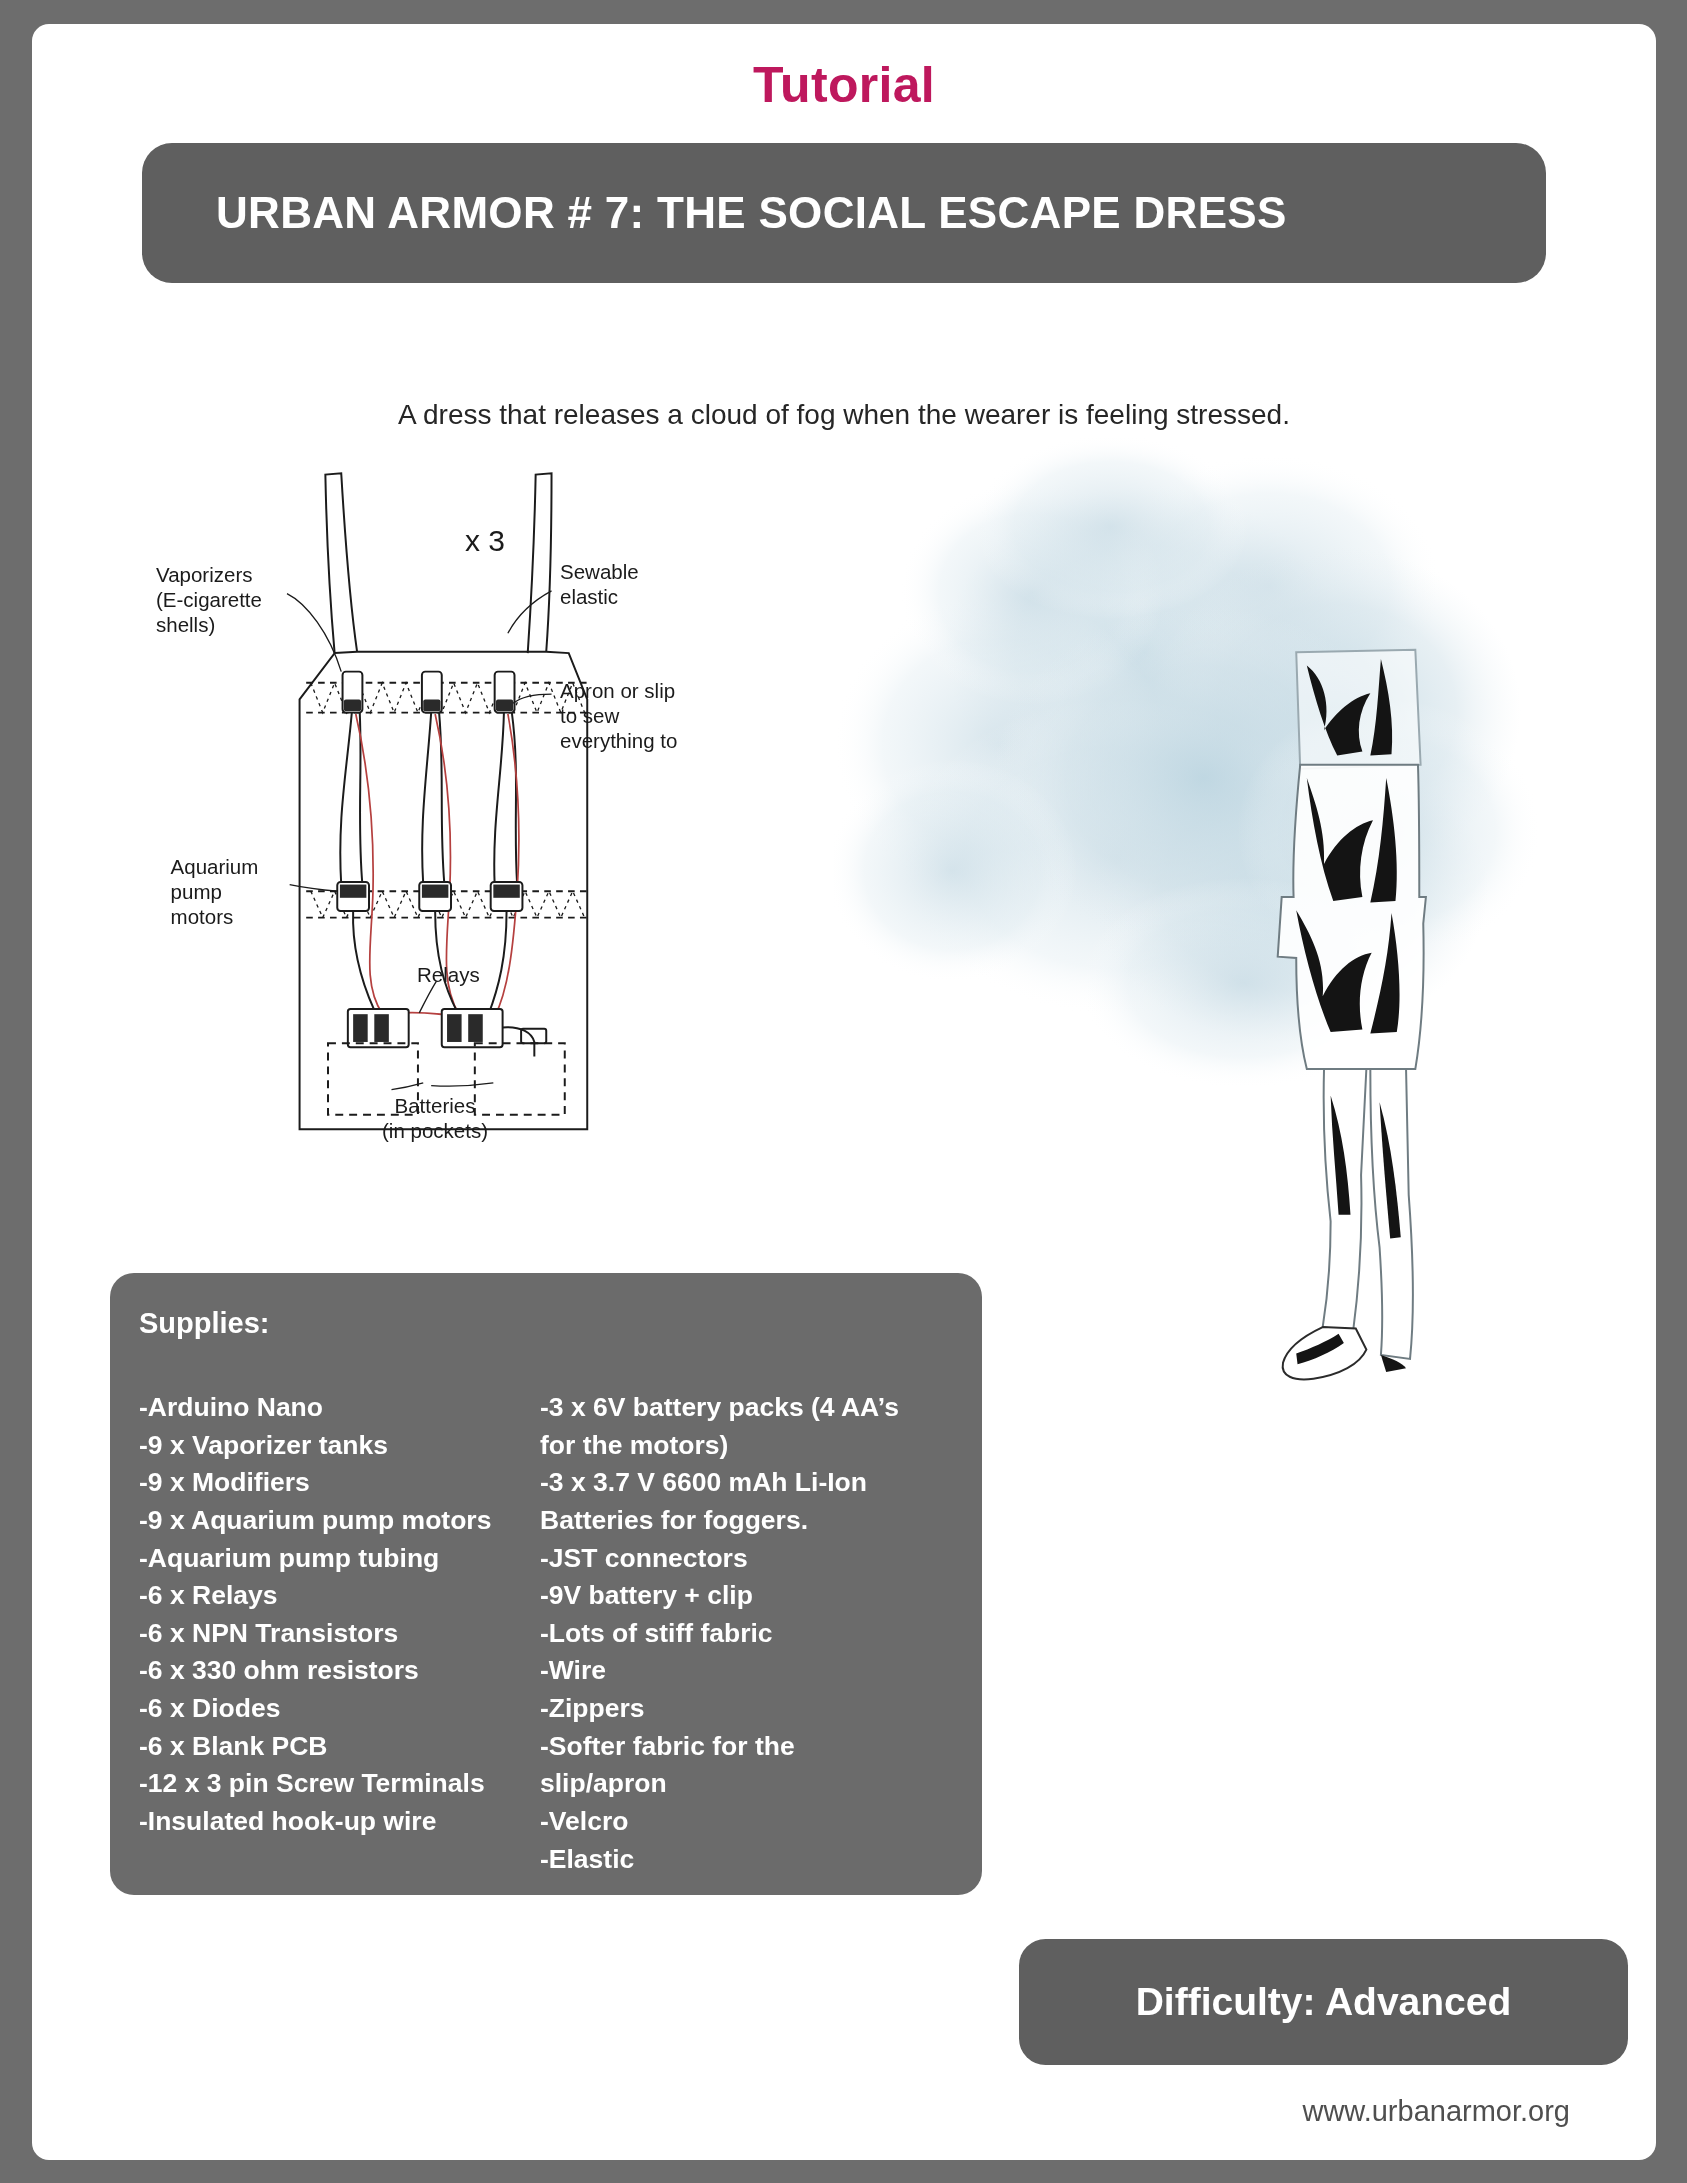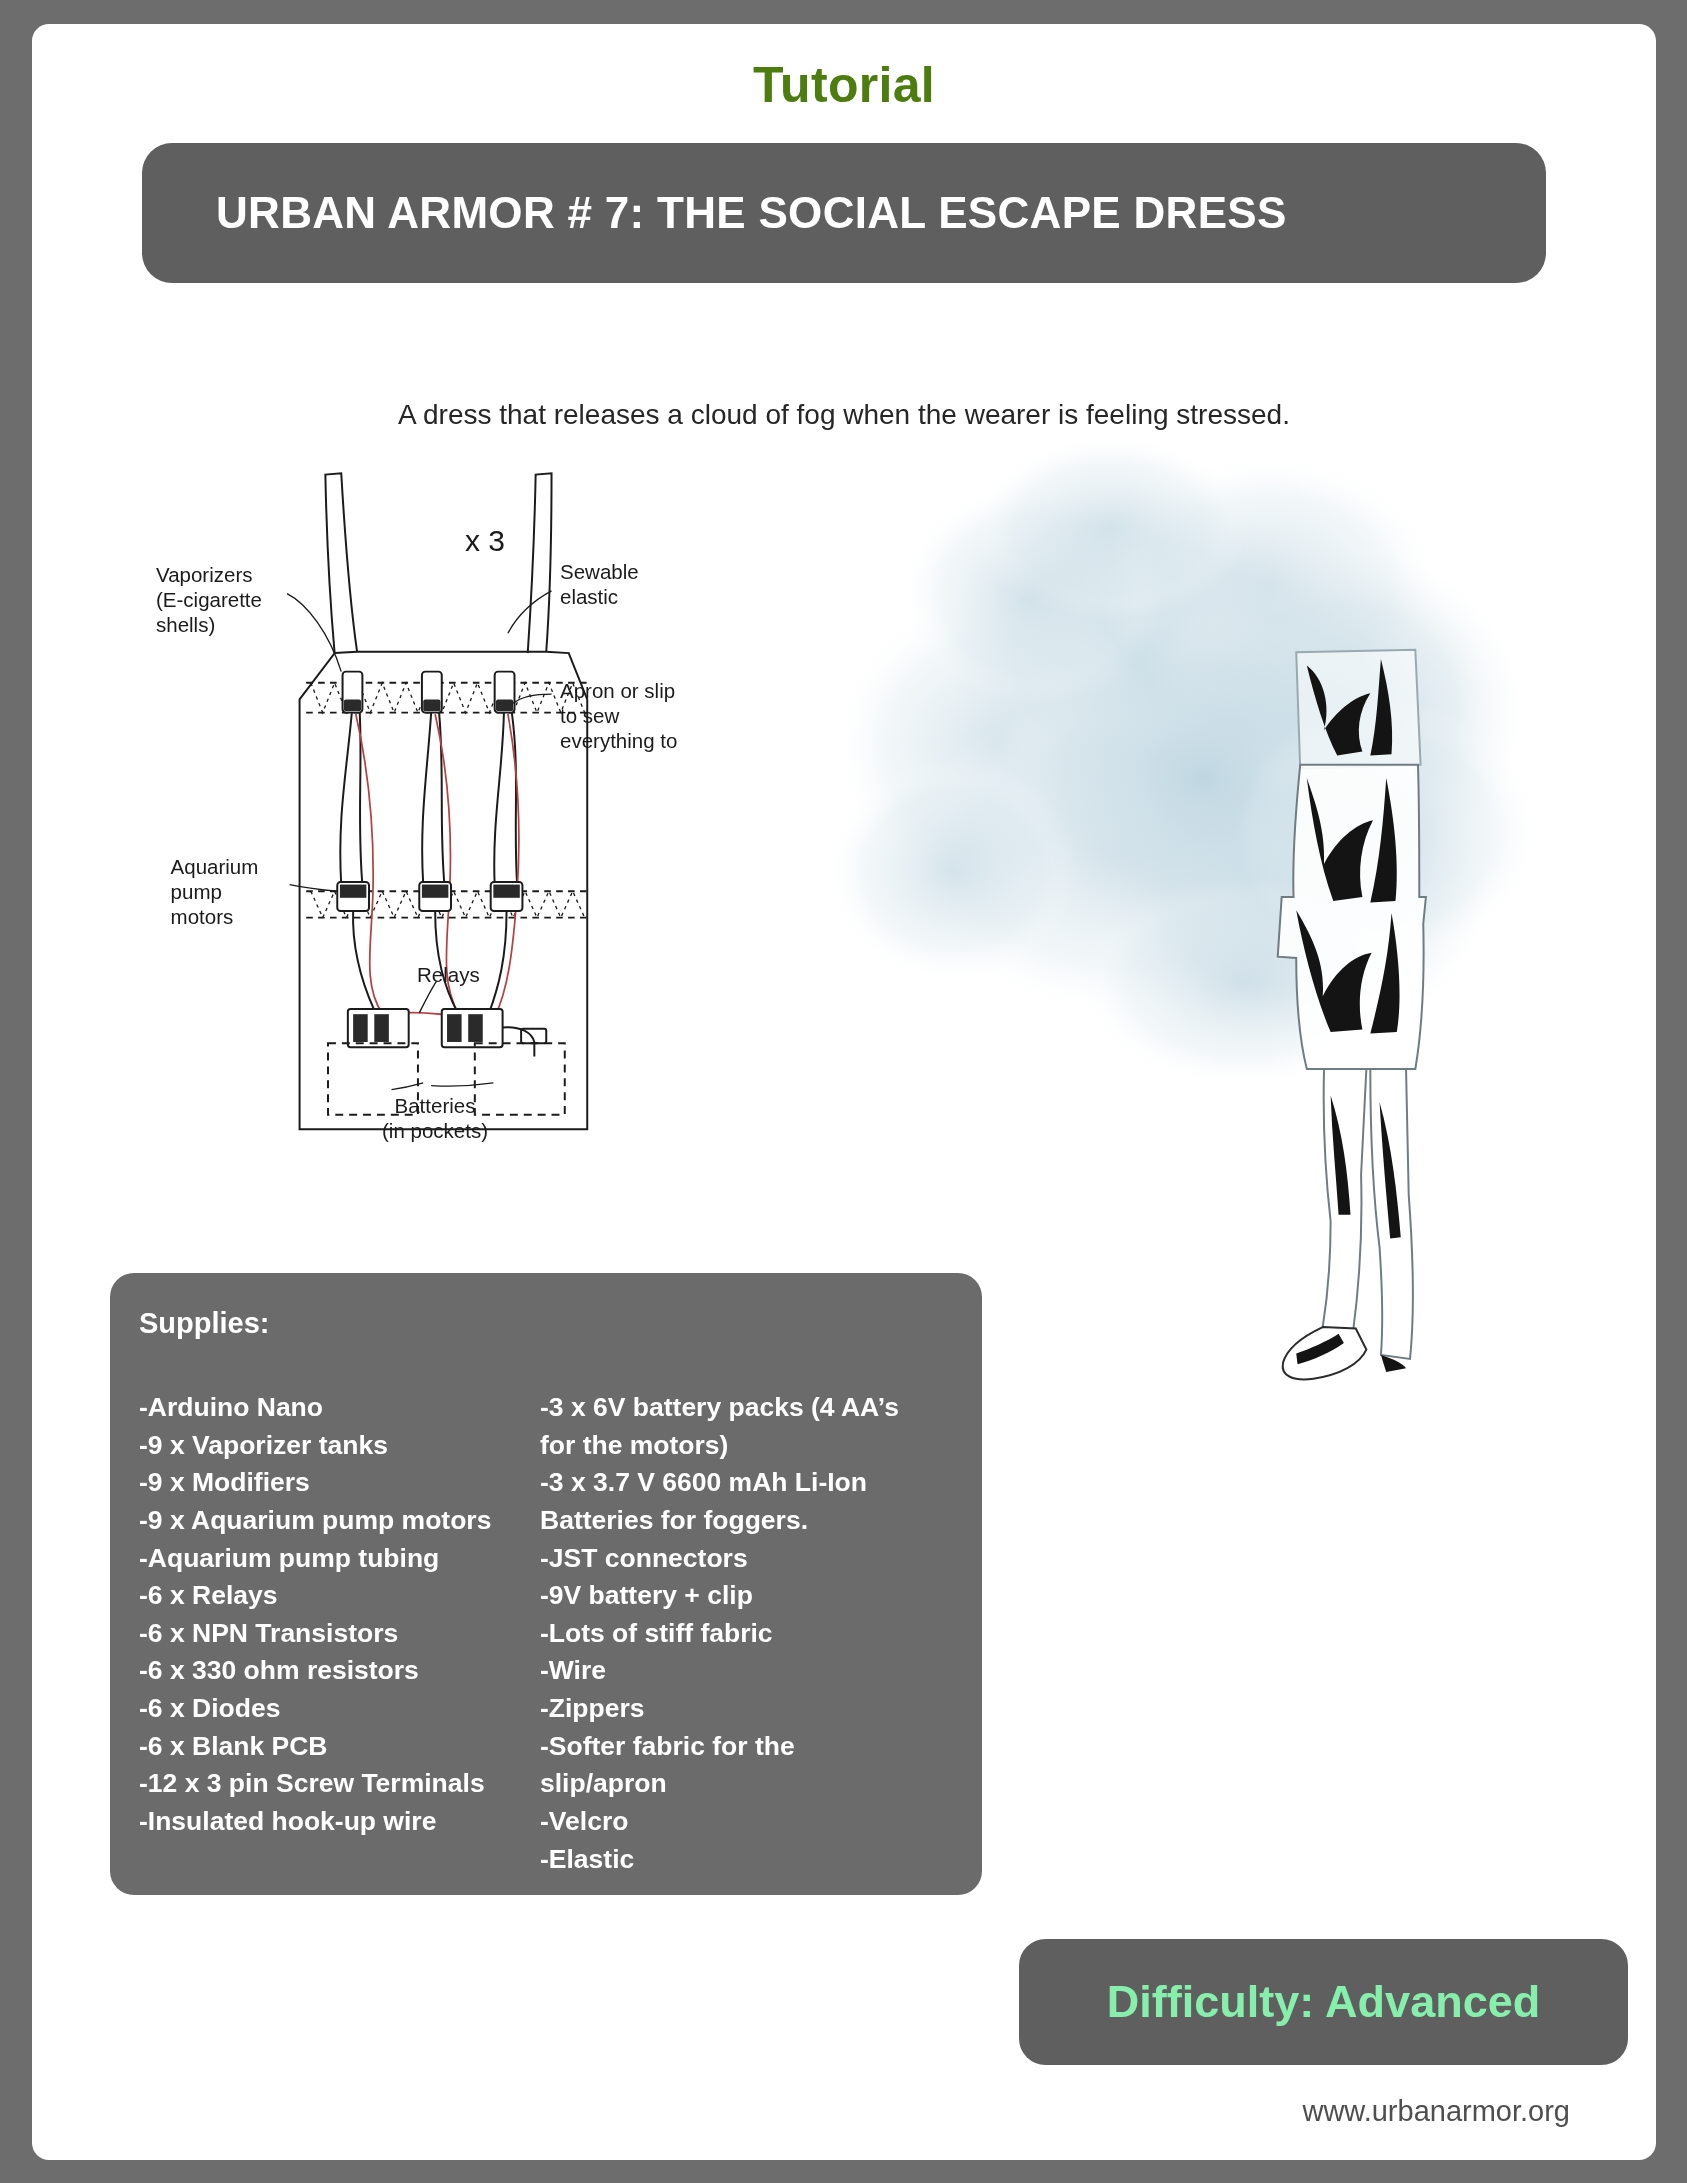--- a/index.html
+++ b/index.html
@@ -32,21 +32,21 @@
 
   
   .doc-title {
     position: absolute;
     left: 0;
     top: 32px;
     width: 100%;
     text-align: center;
     font-size: 50px;
     font-weight: bold;
-    color: #4d7c0f;
+    color: #be185d;
     letter-spacing: 0.3px;
   }
   .title-bar {
     position: absolute;
     left: 110px;
     top: 119px;
     width: 1404px;
     height: 140px;
     background: #5f5f5f;
     border-radius: 30px;
@@ -145,22 +145,22 @@
     top: 1915px;
     width: 609px;
     height: 126px;
     background: #5f5f5f;
     border-radius: 26.5px;
     display: flex;
     align-items: center;
     justify-content: center;
   }
   .difficulty-text {
-    color: #86efac;
-    font-size: 45px;
+    color: #ffffff;
+    font-size: 39px;
     font-weight: bold;
   }
 
   
   .footer-url {
     position: absolute;
     right: 86px;
     top: 2071px;
     font-size: 29px;
     color: #4f4f4f;

